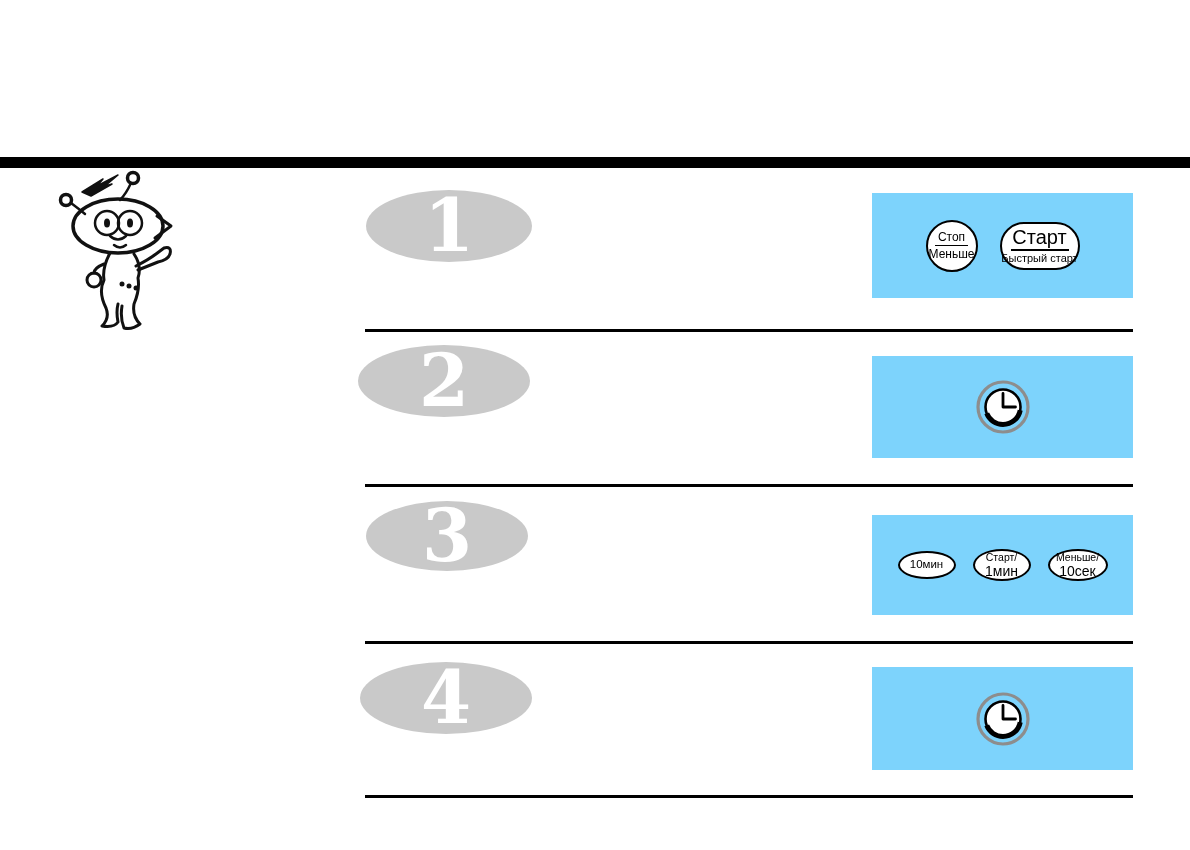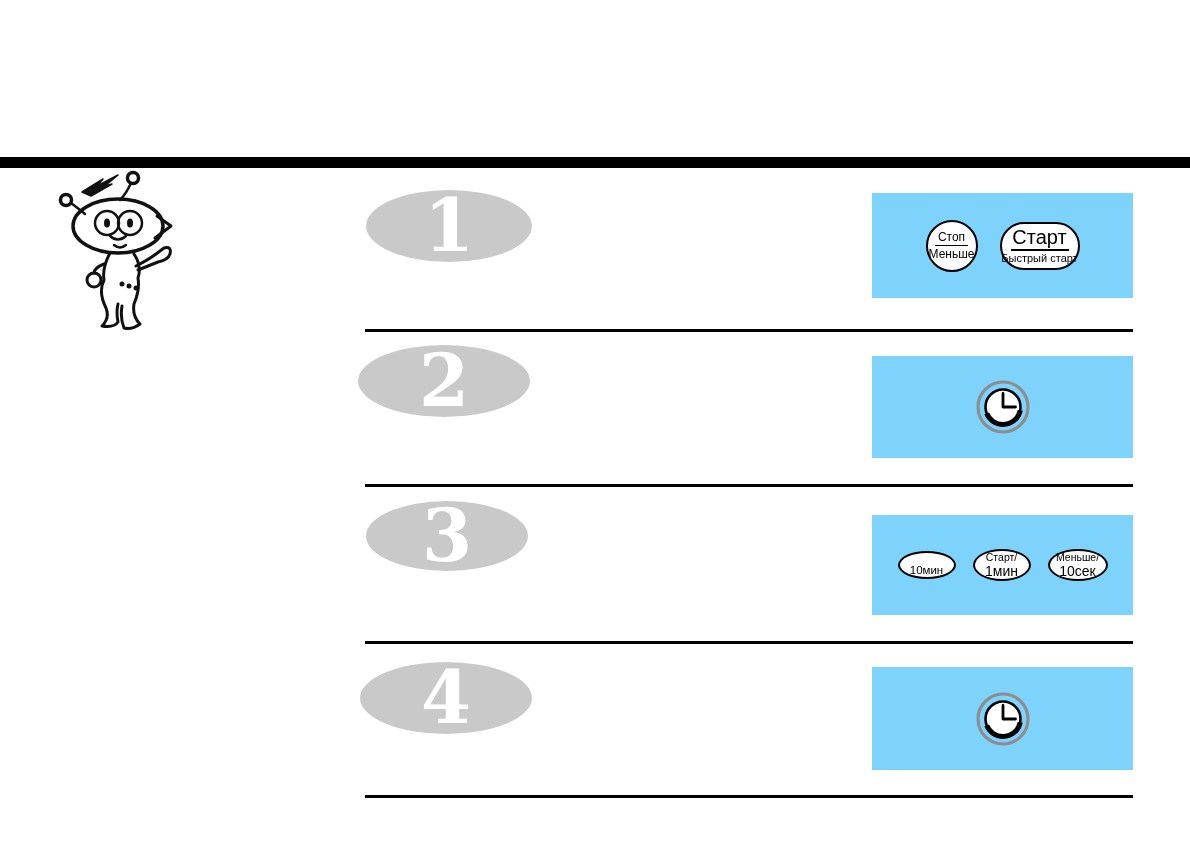--- a/index.html
+++ b/index.html
@@ -55,21 +55,21 @@
   .btn-stop .b{font-size:12px;}
   .btn-start{width:80px;height:48px;border-radius:26px;}
   .btn-start .t{font-size:20px;}
   .btn-start .rule{width:58px;height:1.5px;}
   .btn-start .b{font-size:11px;white-space:nowrap;}
 
   .btn-ellipse{border-width:2px;border-radius:50%;line-height:1.15;}
   .btn-ellipse .t{font-size:10.5px;white-space:nowrap;}
   .btn-ellipse .b{font-size:14px;white-space:nowrap;}
   .btn-ellipse .b:empty{display:none;}
-  .btn-10min{width:58px;height:28px;justify-content:flex-end;}
+  .btn-10min{width:58px;height:28px;}
   .btn-10min .t{font-size:11.5px;}
   .btn-more{width:58px;height:32px;}
   .btn-less{width:60px;height:32px;justify-content:flex-end;}
 
   .clock-btn{width:56px;height:56px;display:block;}
 </style>
 </head>
 <body>
 
 <div class="top-bar"></div>

